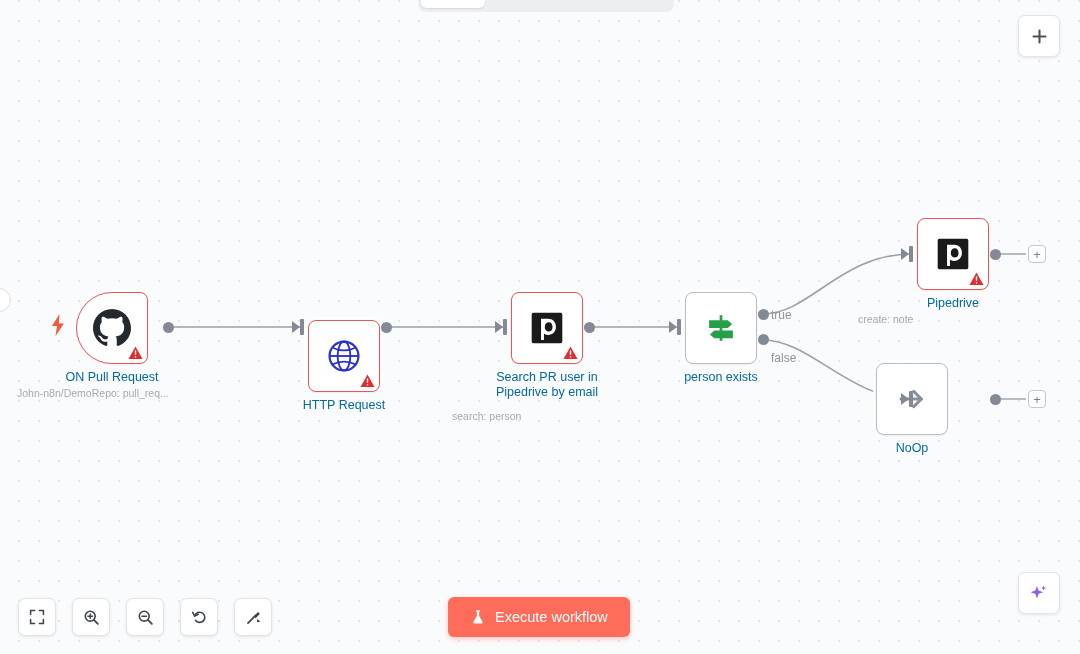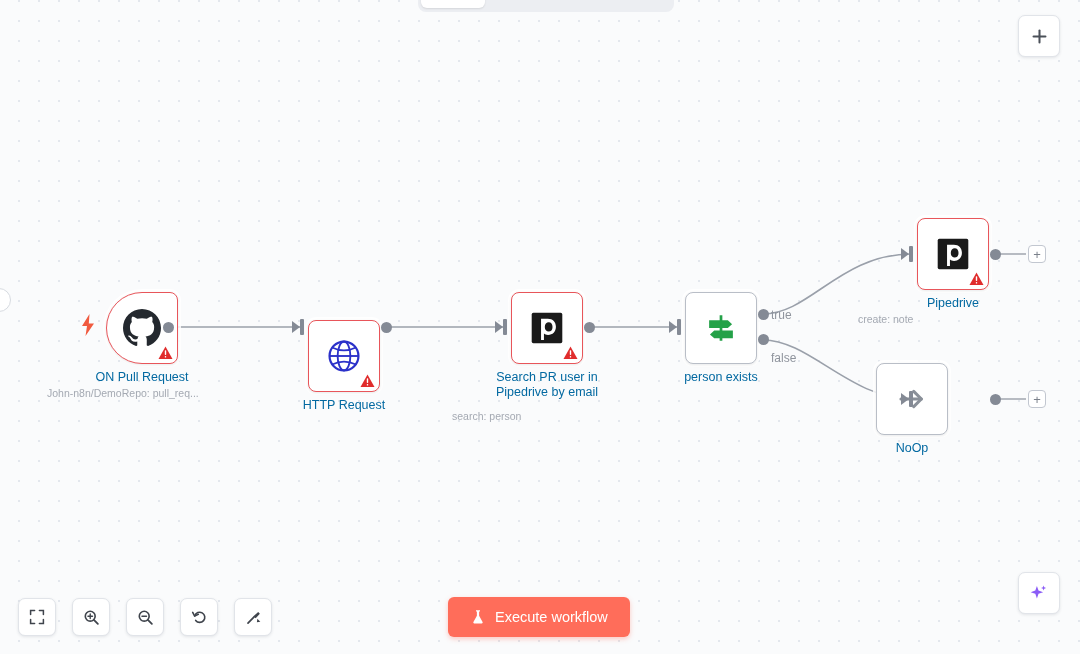--- a/index.html
+++ b/index.html
@@ -214,21 +214,21 @@
   <path d="M 589 327 L 680 327" stroke="#9aa0aa" stroke-width="1.6" fill="none"></path>
 
   <path d="M 763 314 C 810 314, 840 254, 912 254" stroke="#9aa0aa" stroke-width="1.6" fill="none"></path>
 
   <path d="M 763 340 C 810 340, 850 399, 912 399" stroke="#9aa0aa" stroke-width="1.6" fill="none"></path>
 
   <path d="M 995 254 L 1026 254" stroke="#9aa0aa" stroke-width="1.4" fill="none"></path>
   <path d="M 995 399 L 1026 399" stroke="#9aa0aa" stroke-width="1.4" fill="none"></path>
 </svg>
 
-<div class="node" style="left:106px; top:292px;">
+<div class="node" style="left:76px; top:292px;">
   <div class="bolt">
     <svg viewBox="0 0 16 22" width="16" height="22">
       <path d="M9.5 0 L2 12 L7 12 L5.5 22 L14 9.5 L8.8 9.5 Z" fill="#f05a3f"></path>
     </svg>
   </div>
   <div class="node-box error trigger">
     <svg viewBox="0 0 16 16" width="38" height="38">
       <path fill="#24292f" d="M8 0C3.58 0 0 3.58 0 8c0 3.54 2.29 6.53 5.47 7.59.4.07.55-.17.55-.38 0-.19-.01-.82-.01-1.49-2.01.37-2.53-.49-2.69-.94-.09-.23-.48-.94-.82-1.13-.28-.15-.68-.52-.01-.53.63-.01 1.08.58 1.23.82.72 1.21 1.87.87 2.33.66.07-.52.28-.87.51-1.07-1.78-.2-3.64-.89-3.64-3.95 0-.87.31-1.59.82-2.15-.08-.2-.36-1.02.08-2.12 0 0 .67-.21 2.2.82.64-.18 1.32-.27 2-.27s1.36.09 2 .27c1.53-1.04 2.2-.82 2.2-.82.44 1.1.16 1.92.08 2.12.51.56.82 1.27.82 2.15 0 3.07-1.87 3.75-3.65 3.95.29.25.54.73.54 1.48 0 1.07-.01 1.93-.01 2.2 0 .21.15.46.55.38A8.01 8.01 0 0 0 16 8c0-4.42-3.58-8-8-8Z"></path>
     </svg>
     <span class="warn-tri">

